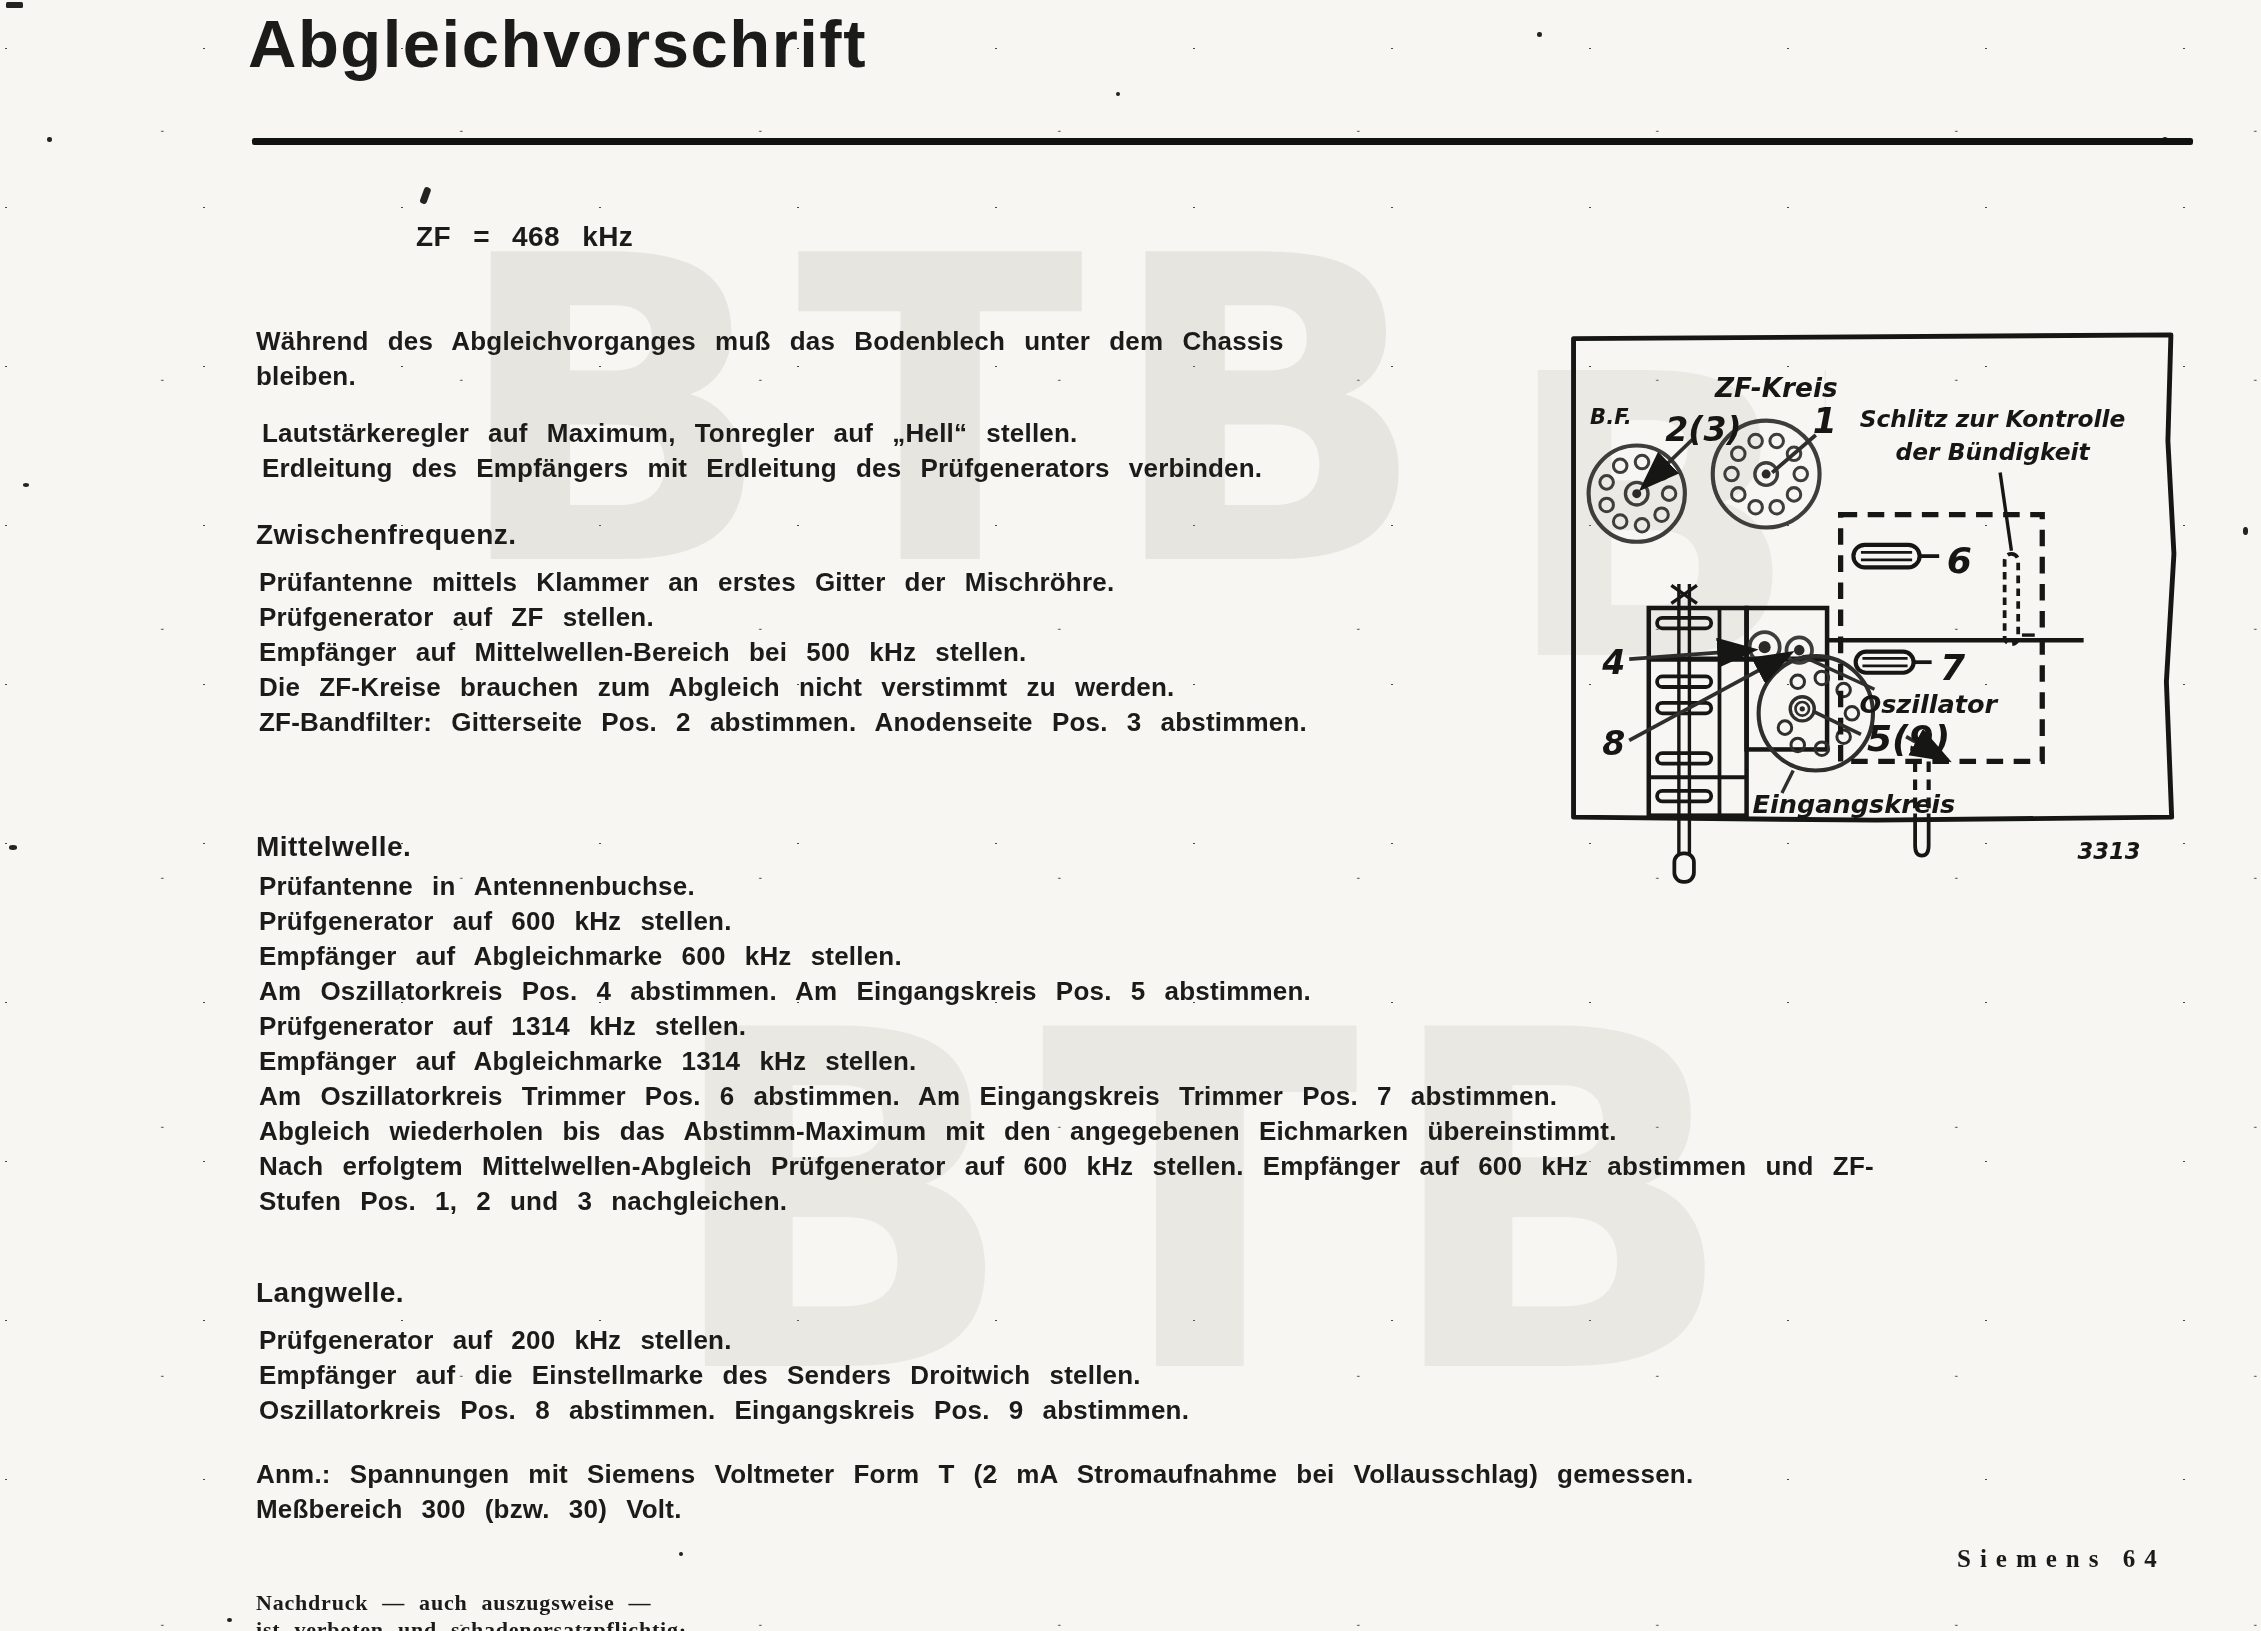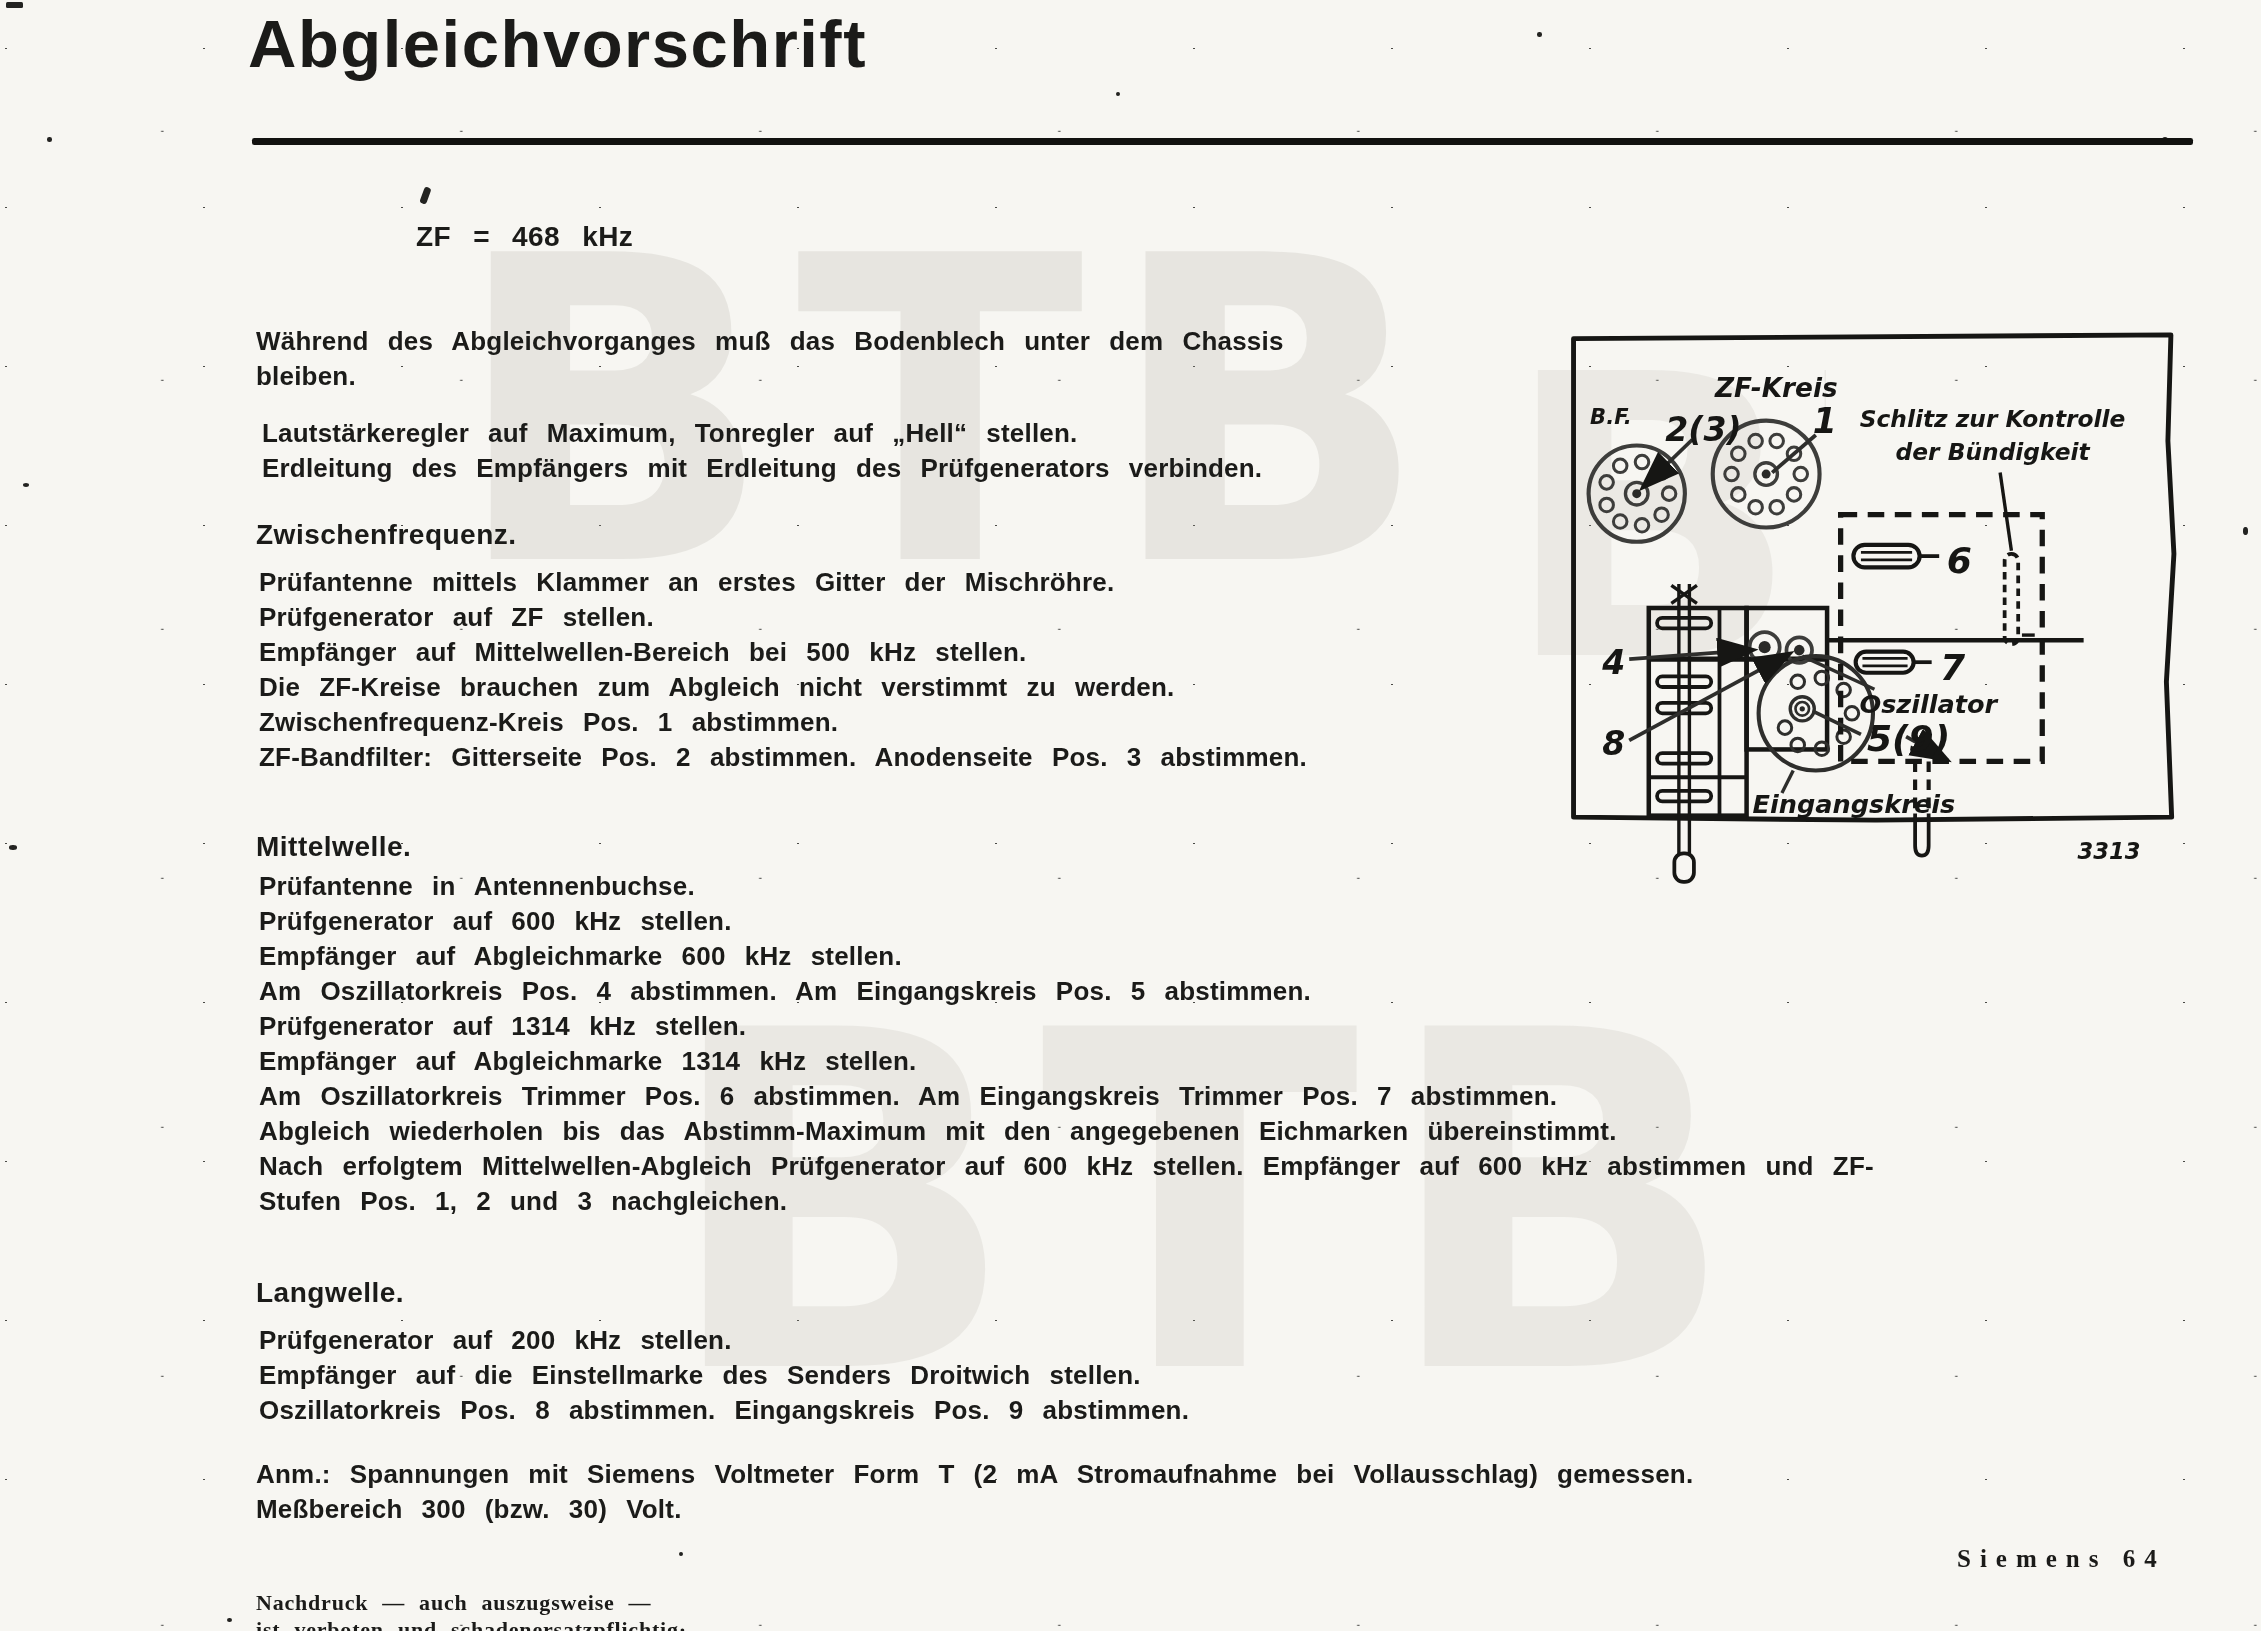--- a/index.html
+++ b/index.html
@@ -105,21 +105,20 @@
     <div class="line">Lautstärkeregler auf Maximum, Tonregler auf „Hell“ stellen.</div>
     <div class="line">Erdleitung des Empfängers mit Erdleitung des Prüfgenerators verbinden.</div>
   </div>
 
   <div class="abs heading" style="left:256px;top:519px;">Zwischenfrequenz.</div>
   <div class="abs body-block" style="left:259px;top:565px;">
     <div class="line">Prüfantenne mittels Klammer an erstes Gitter der Mischröhre.</div>
     <div class="line">Prüfgenerator auf ZF stellen.</div>
     <div class="line">Empfänger auf Mittelwellen-Bereich bei 500 kHz stellen.</div>
     <div class="line">Die ZF-Kreise brauchen zum Abgleich nicht verstimmt zu werden.</div>
-    <div class="line">Zwischenfrequenz-Kreis Pos. 1 abstimmen.</div>
     <div class="line">ZF-Bandfilter: Gitterseite Pos. 2 abstimmen. Anodenseite Pos. 3 abstimmen.</div>
   </div>
 
   <div class="abs heading" style="left:256px;top:823px;margin-top:8px;">Mittelwelle.</div>
   <div class="abs body-block" style="left:259px;top:869px;">
     <div class="line">Prüfantenne in Antennenbuchse.</div>
     <div class="line">Prüfgenerator auf 600 kHz stellen.</div>
     <div class="line">Empfänger auf Abgleichmarke 600 kHz stellen.</div>
     <div class="line">Am Oszillatorkreis Pos. 4 abstimmen. Am Eingangskreis Pos. 5 abstimmen.</div>
     <div class="line">Prüfgenerator auf 1314 kHz stellen.</div>

